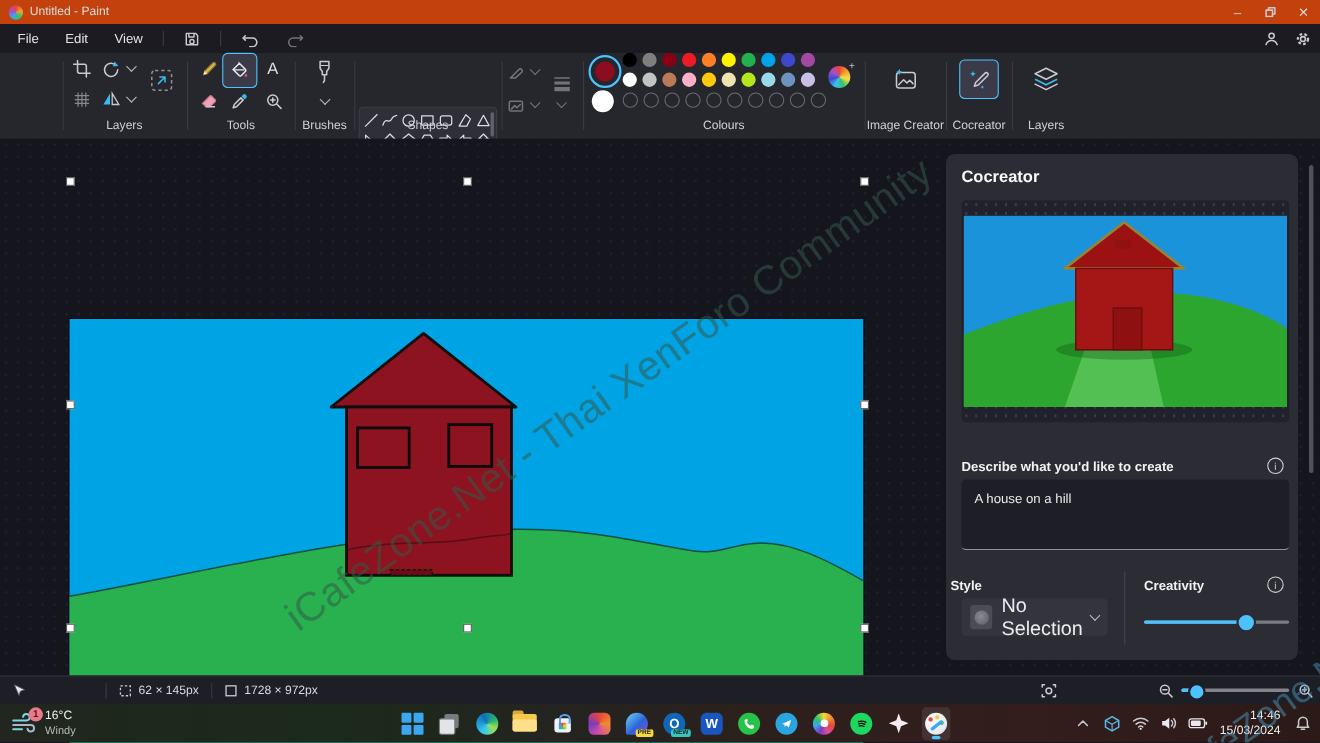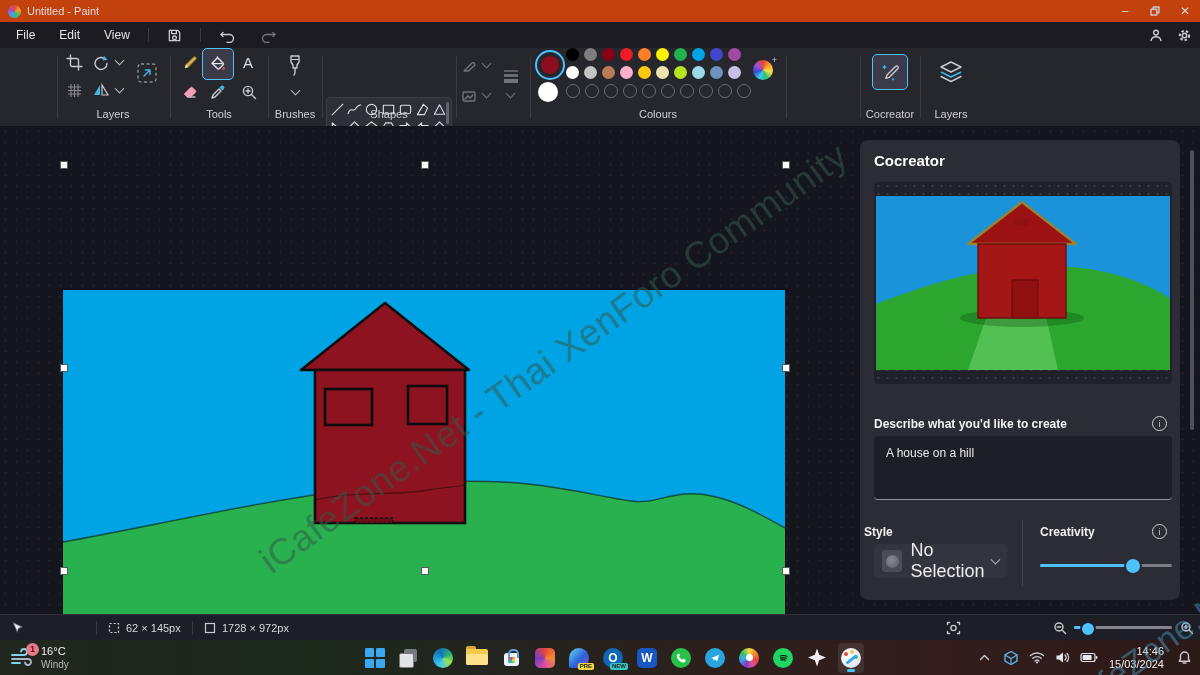--- a/index.html
+++ b/index.html
@@ -427,20 +427,30 @@
         </div>
     </div>
     <div class="abs" style="left:222px;top:12px">
       <span style="width:20px;height:20px;border-radius:50%;display:block;background:conic-gradient(#e8453c,#f0a32e,#f5e14a,#35c06a,#35c6f4,#3f48cc,#a34fd0,#e8453c)"></span>
       <span style="position:absolute;right:-4px;top:-5px;color:#c9c9cf;font-size:9px">+</span>
     </div>
     <div class="ribbon-label">Colours</div>
   </div>
   <div class="vsep abs" style="left:786px;top:8px;height:62px"></div>
 
+  <div class="abs" style="left:787px;top:0;width:72px;height:78px">
+    <div class="abs" style="left:24px;top:12px">
+      <svg width="24" height="24" viewBox="0 0 24 24">
+          <rect x="4" y="6" width="17" height="14" rx="2.5" class="ic-stroke"></rect>
+          <path class="ic-stroke" d="M6 17l4.5-4.5 3 3 2.5-2.5 3 3"></path>
+          <path d="M6.5 2.5l.9 2 2 .9-2 .9-.9 2-.9-2-2-.9 2-.9z" fill="#3db8ea"></path>
+        </svg>
+    </div>
+    <div class="ribbon-label">Image Creator</div>
+  </div>
   <div class="vsep abs" style="left:860px;top:8px;height:62px"></div>
 
   <div class="abs" style="left:861px;top:0;width:58px;height:78px">
     <div class="abs tool-tile selected" style="left:11px;top:6px;width:34px;height:34px">
       <svg width="22" height="22" viewBox="0 0 22 22">
           <path class="ic-stroke" d="M8 14 16.5 5.5a1.6 1.6 0 0 1 2.3 2.3L10.3 16.3 6.8 17.4z"></path>
           <path d="M5.5 3.5l.8 1.8 1.8.8-1.8.8-.8 1.8-.8-1.8-1.8-.8 1.8-.8z" fill="#3db8ea"></path>
           <path d="M14 16.5l.5 1.2 1.2.5-1.2.5-.5 1.2-.5-1.2-1.2-.5 1.2-.5z" fill="#3db8ea"></path>
         </svg>
     </div>

